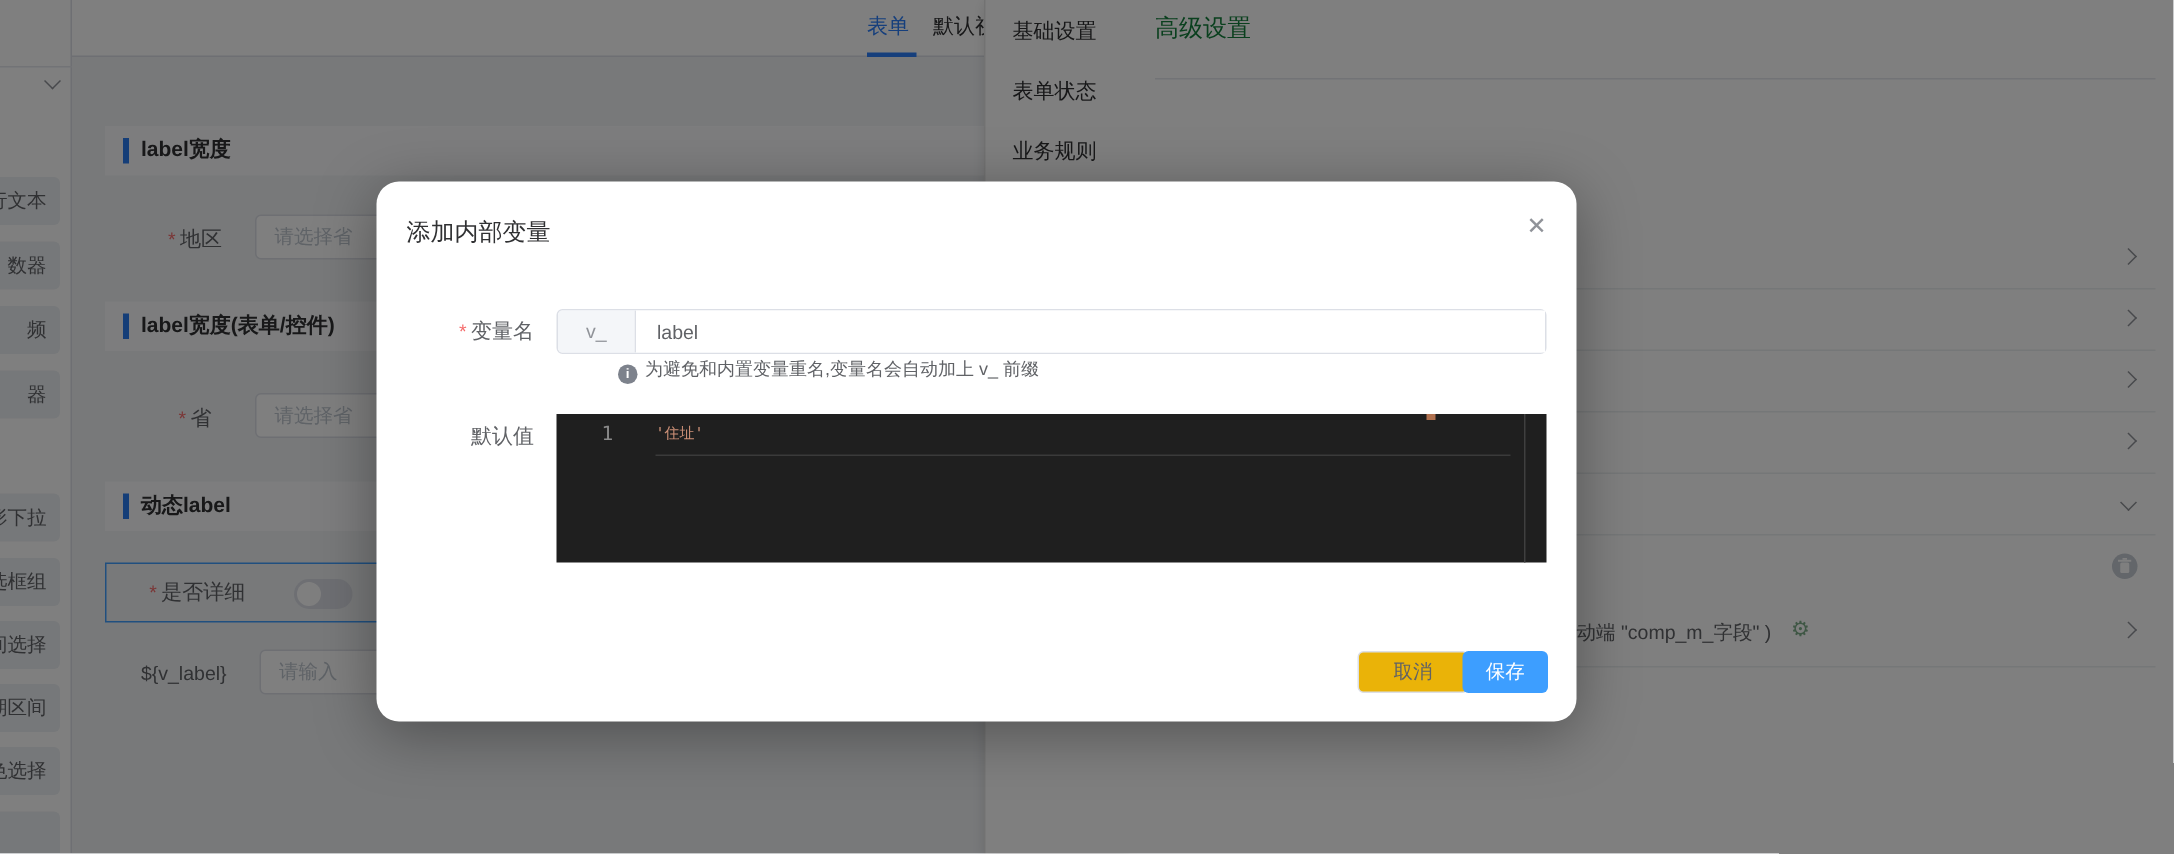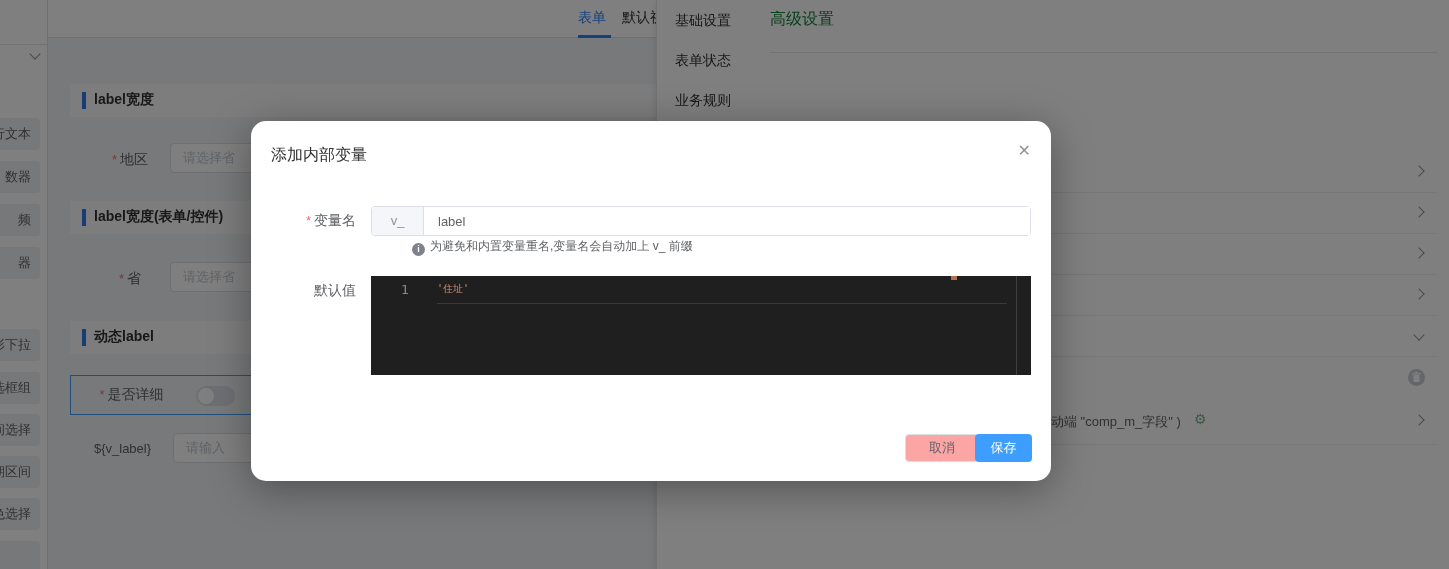--- a/index.html
+++ b/index.html
@@ -94,21 +94,21 @@
     font-size:14px; color:#606266; }
   #editor { position:absolute; left:120px; top:155px; width:660px; height:99px;
     background:#1f1f1f; font-family:"DejaVu Sans Mono","Liberation Mono",monospace; }
   #editor-gutter { position:absolute; left:30px; top:6px; font-size:13px; color:#8a8a8a; }
   #editor-code { position:absolute; left:66px; top:6px; font-size:10px; color:#ce9178; }
   #editor-underline { position:absolute; left:66px; top:27px; width:570px; height:1px; background:#3a3a3a; }
   #editor-sbline { position:absolute; left:645px; top:0; width:1px; height:99px; background:#3f3f3f; }
   #editor-mark { position:absolute; left:580px; top:0; width:6px; height:4px; background:#b0714f; }
   .btn { position:absolute; top:313px; height:28px; border-radius:4px; font-size:13px;
     text-align:center; line-height:28px; cursor:pointer; }
-  #btn-cancel { left:654px; width:74px; background:#fca5a5; border:1px solid #dcdfe6;
+  #btn-cancel { left:654px; width:74px; background:#eab308; border:1px solid #dcdfe6;
     color:#606266; line-height:26px; }
   #btn-save { left:724px; width:57px; background:#3d9eff; color:#fff; }
 </style>
 </head>
 <body>
 
 <div id="root">
 
   <div id="app">
 

